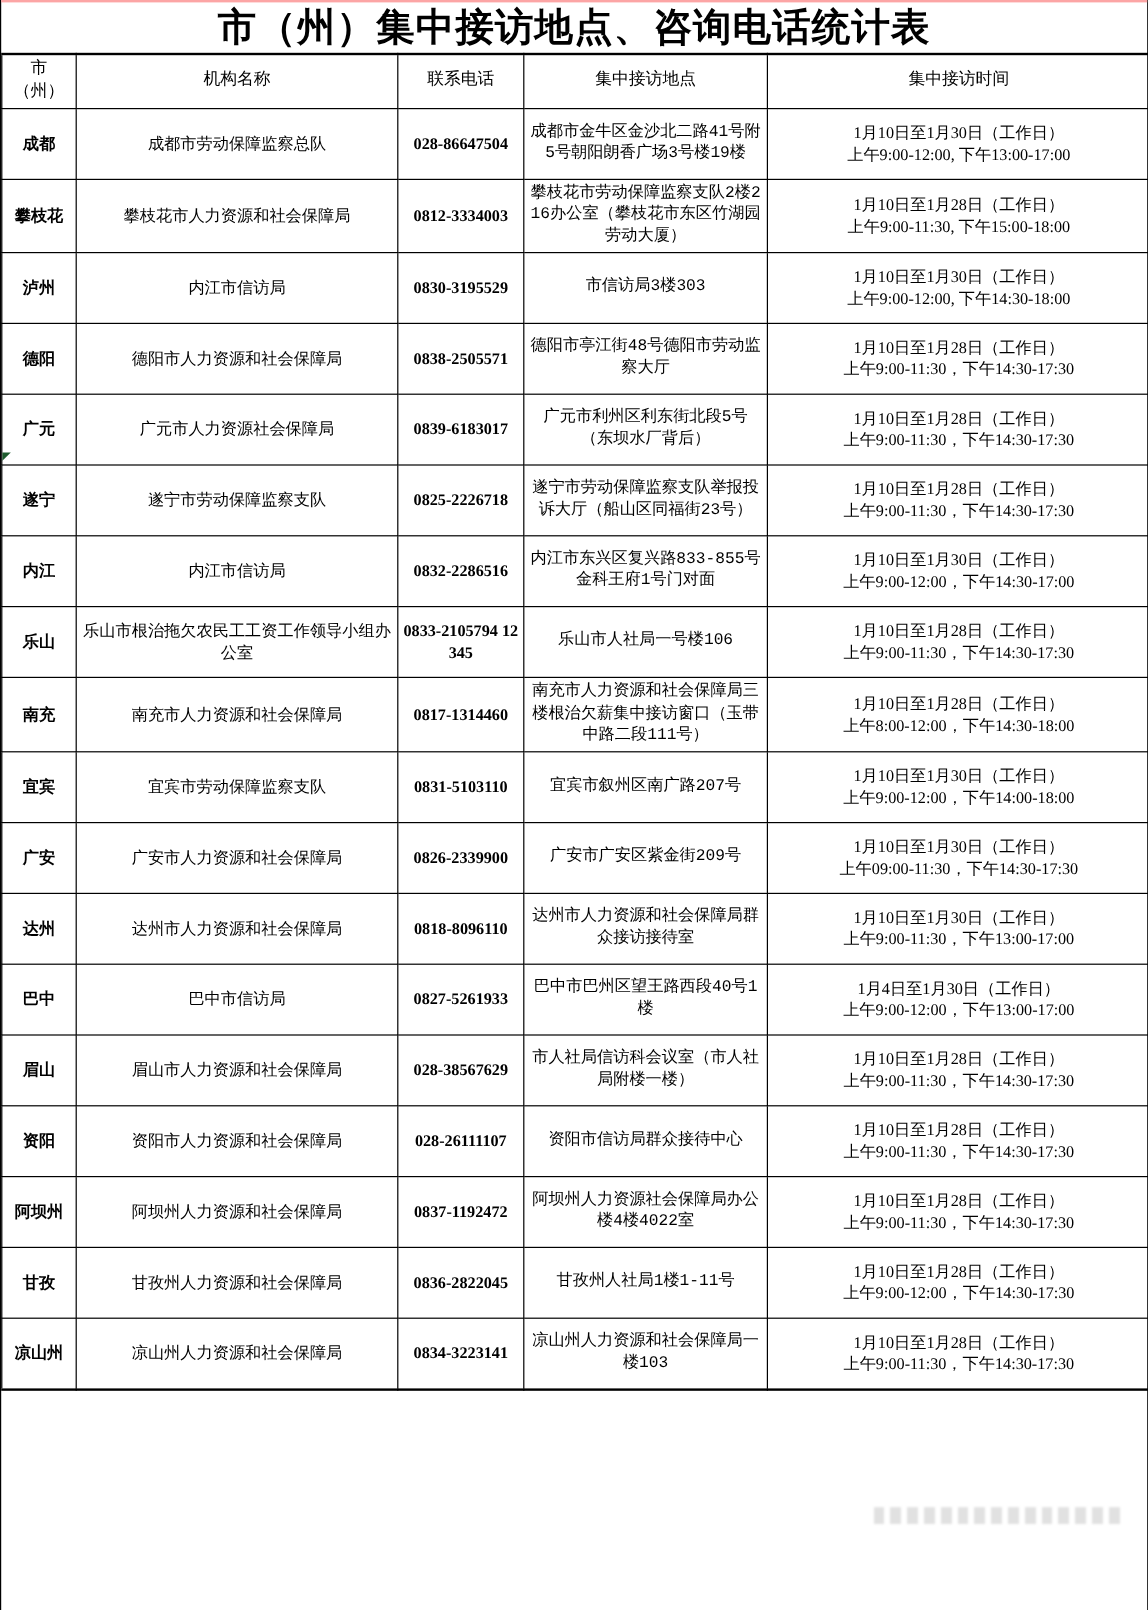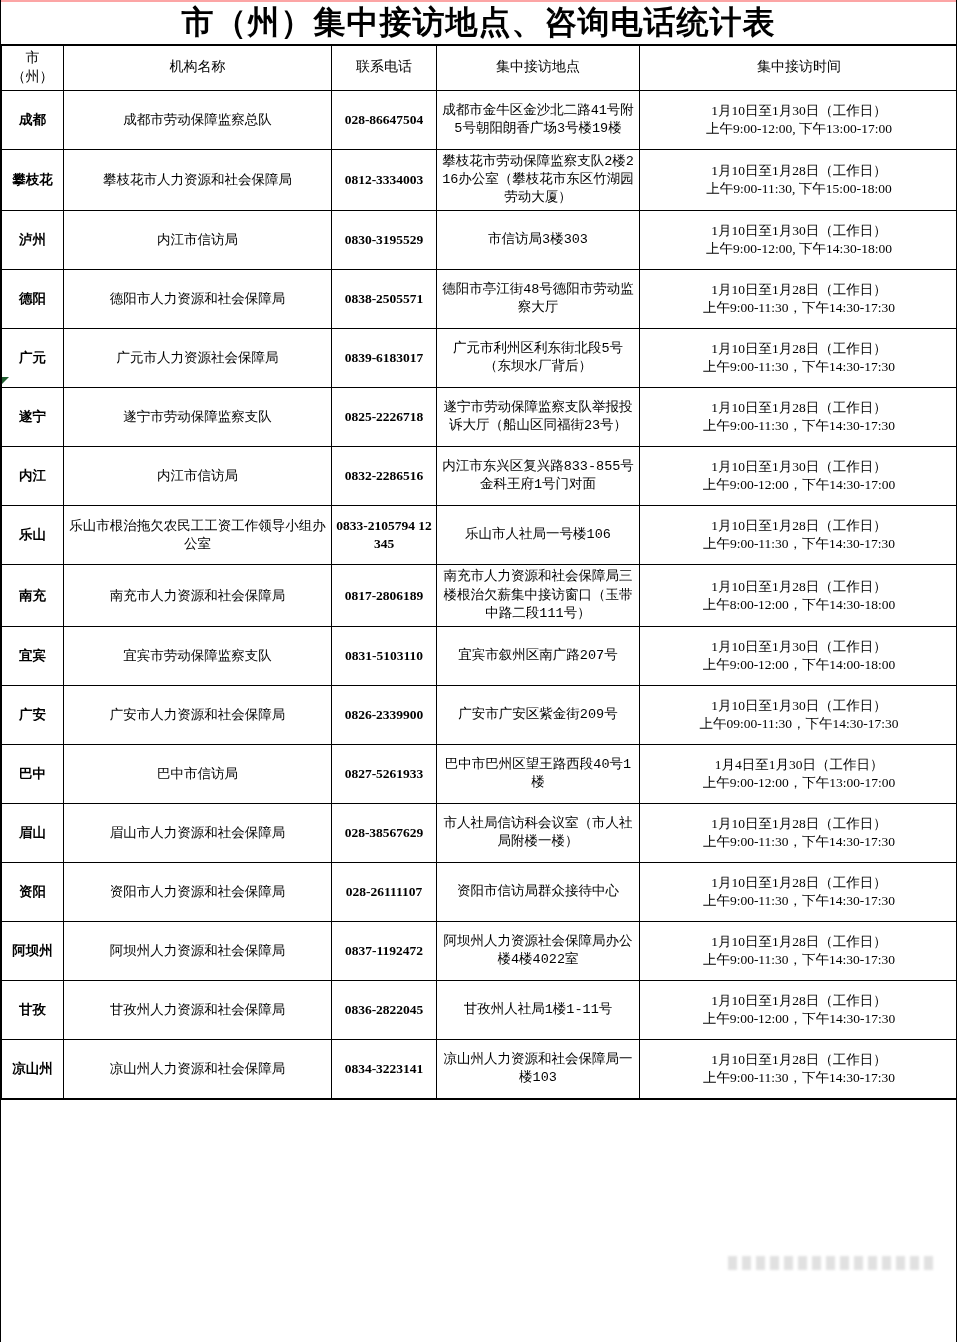--- a/index.html
+++ b/index.html
@@ -190,21 +190,21 @@
       <td class="c-addr">乐山市人社局一号楼106</td>
       <td class="c-time">
         <span class="t-line">1月10日至1月28日（工作日）</span>
         <span class="t-line">上午9:00-11:30，下午14:30-17:30</span>
       </td>
     </tr>
 
     <tr>
       <td class="c-city">南充</td>
       <td class="c-org">南充市人力资源和社会保障局</td>
-      <td class="c-phone">0817-2806189</td>
+      <td class="c-phone">0817-1314460</td>
       <td class="c-addr">南充市人力资源和社会保障局三楼根治欠薪集中接访窗口（玉带中路二段111号）</td>
       <td class="c-time">
         <span class="t-line">1月10日至1月28日（工作日）</span>
         <span class="t-line">上午8:00-12:00，下午14:30-18:00</span>
       </td>
     </tr>
 
     <tr>
       <td class="c-city">宜宾</td>
       <td class="c-org">宜宾市劳动保障监察支队</td>
@@ -220,20 +220,30 @@
       <td class="c-city">广安</td>
       <td class="c-org">广安市人力资源和社会保障局</td>
       <td class="c-phone">0826-2339900</td>
       <td class="c-addr">广安市广安区紫金街209号</td>
       <td class="c-time">
         <span class="t-line">1月10日至1月30日（工作日）</span>
         <span class="t-line">上午09:00-11:30，下午14:30-17:30</span>
       </td>
     </tr>
 
+    <tr>
+      <td class="c-city">达州</td>
+      <td class="c-org">达州市人力资源和社会保障局</td>
+      <td class="c-phone">0818-8096110</td>
+      <td class="c-addr">达州市人力资源和社会保障局群众接访接待室</td>
+      <td class="c-time">
+        <span class="t-line">1月10日至1月30日（工作日）</span>
+        <span class="t-line">上午9:00-11:30，下午13:00-17:00</span>
+      </td>
+    </tr>
 
     <tr>
       <td class="c-city">巴中</td>
       <td class="c-org">巴中市信访局</td>
       <td class="c-phone">0827-5261933</td>
       <td class="c-addr">巴中市巴州区望王路西段40号1楼</td>
       <td class="c-time">
         <span class="t-line">1月4日至1月30日（工作日）</span>
         <span class="t-line">上午9:00-12:00，下午13:00-17:00</span>
       </td>

